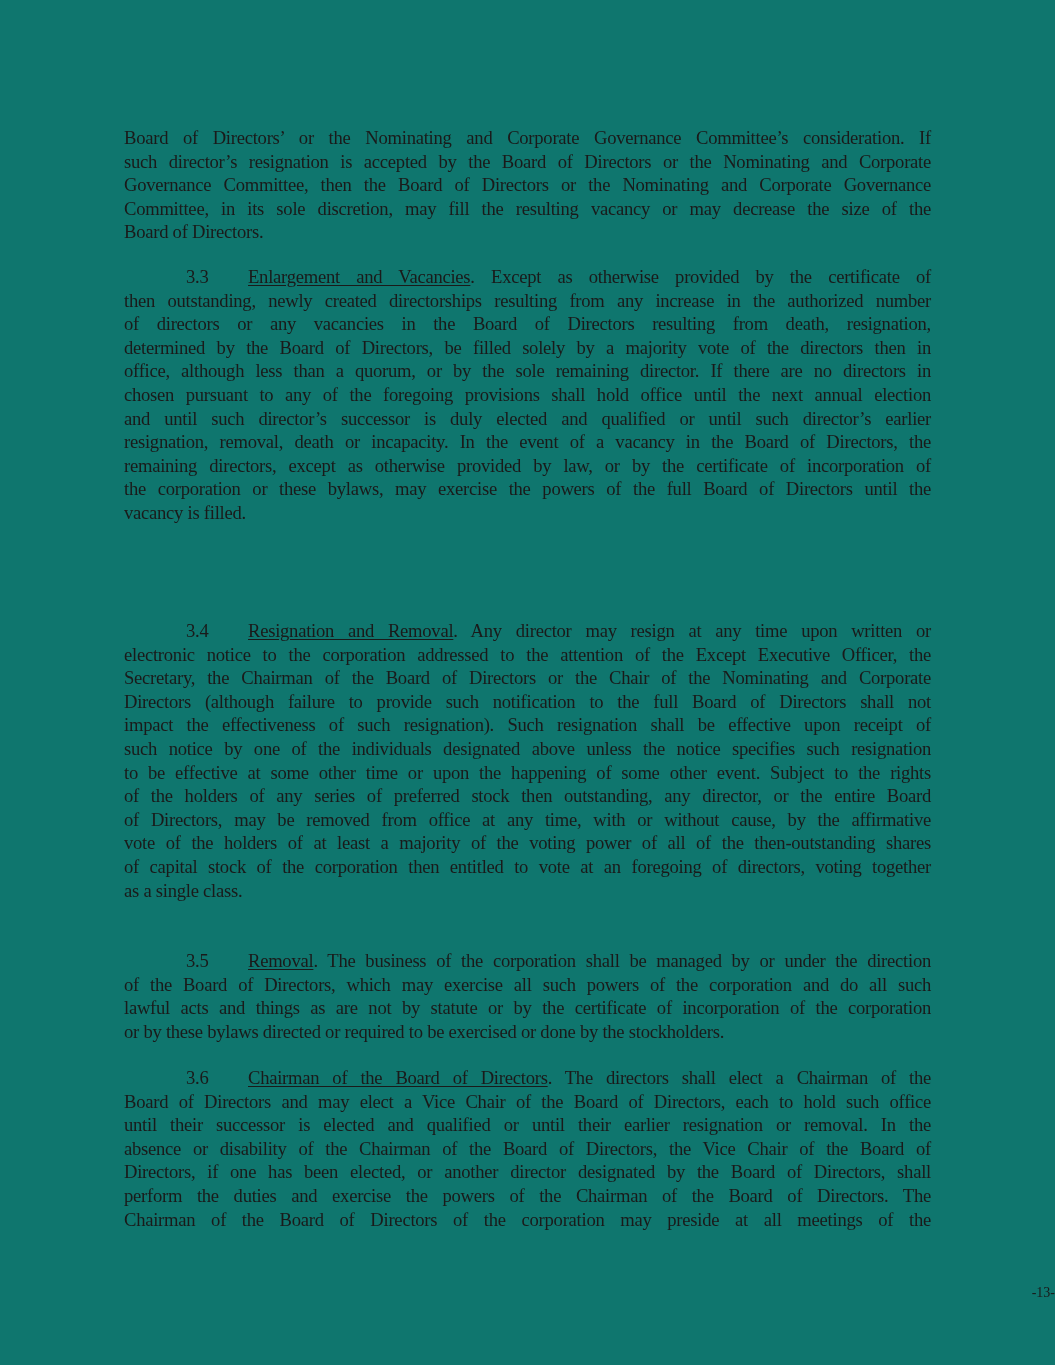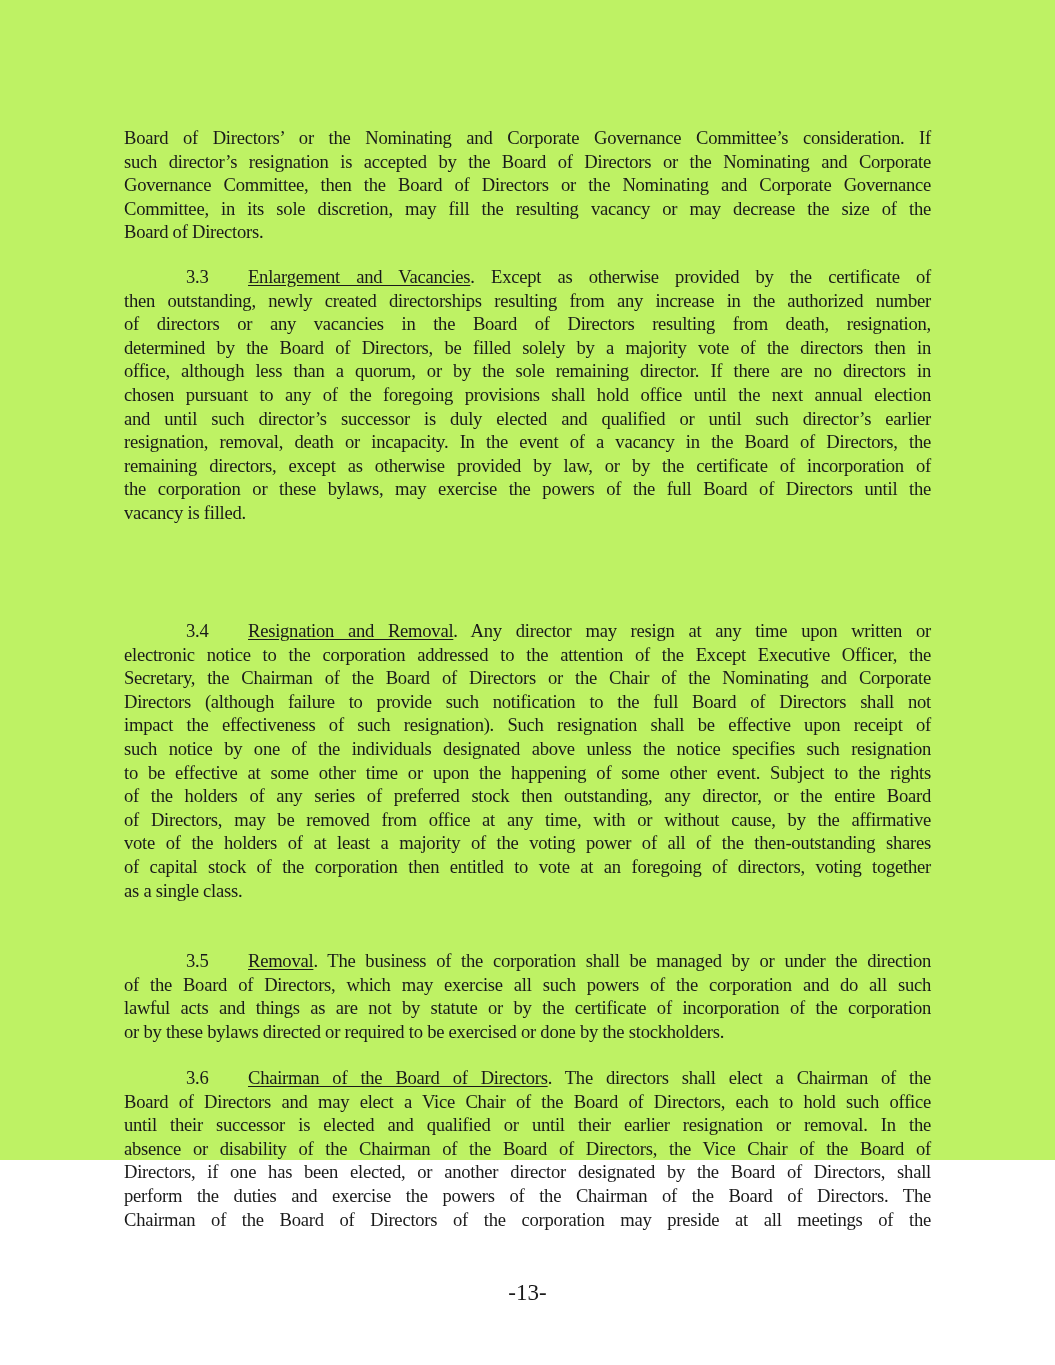--- a/index.html
+++ b/index.html
@@ -1,31 +1,31 @@
 <!DOCTYPE html>
 <html><head>
 <meta charset="utf-8">
 <style>
   html, body { margin: 0; padding: 0; background: #ffffff; }
   body { width: 1055px; height: 1365px; position: relative; overflow: hidden; }
   .page {
-    position: absolute; left: 0; top: 0; width: 1055px; height: 1160px; background: #bef264;
+    position: absolute; left: 0; top: 0; width: 1055px; height: 1365px; background: #0f766e;
     font-family: "Liberation Serif", "DejaVu Serif", serif; color: #1a1a1a;
   }
   .para { position: absolute; left: 124px; width: 807px; font-size: 18.6px; }
   .line {
     display: block; height: 23.6px; line-height: 23.6px; white-space: nowrap;
     text-align: justify; text-align-last: justify; letter-spacing: -0.25px;
   }
   .line.last { text-align-last: left; }
   .num { display: inline-block; width: 62px; padding-left: 62px; }
   .heading { text-decoration: underline; text-underline-offset: 2px; }
   .folio {
-    position: absolute; left: 0; width: 1055px; top: 1281px; text-align: center;
-    font-size: 23px; line-height: 24px;
+    position: absolute; left: 0; width: 1055px; top: 1281px; text-align: right;
+    font-size: 14px; line-height: 24px;
   }
 </style>
 </head>
 <body>
 
 <div class="page">
 
   <div class="para" style="top:126px;">
     <span class="line">Board of Directors’ or the Nominating and Corporate Governance Committee’s consideration. If</span>
     <span class="line">such director’s resignation is accepted by the Board of Directors or the Nominating and Corporate</span>

